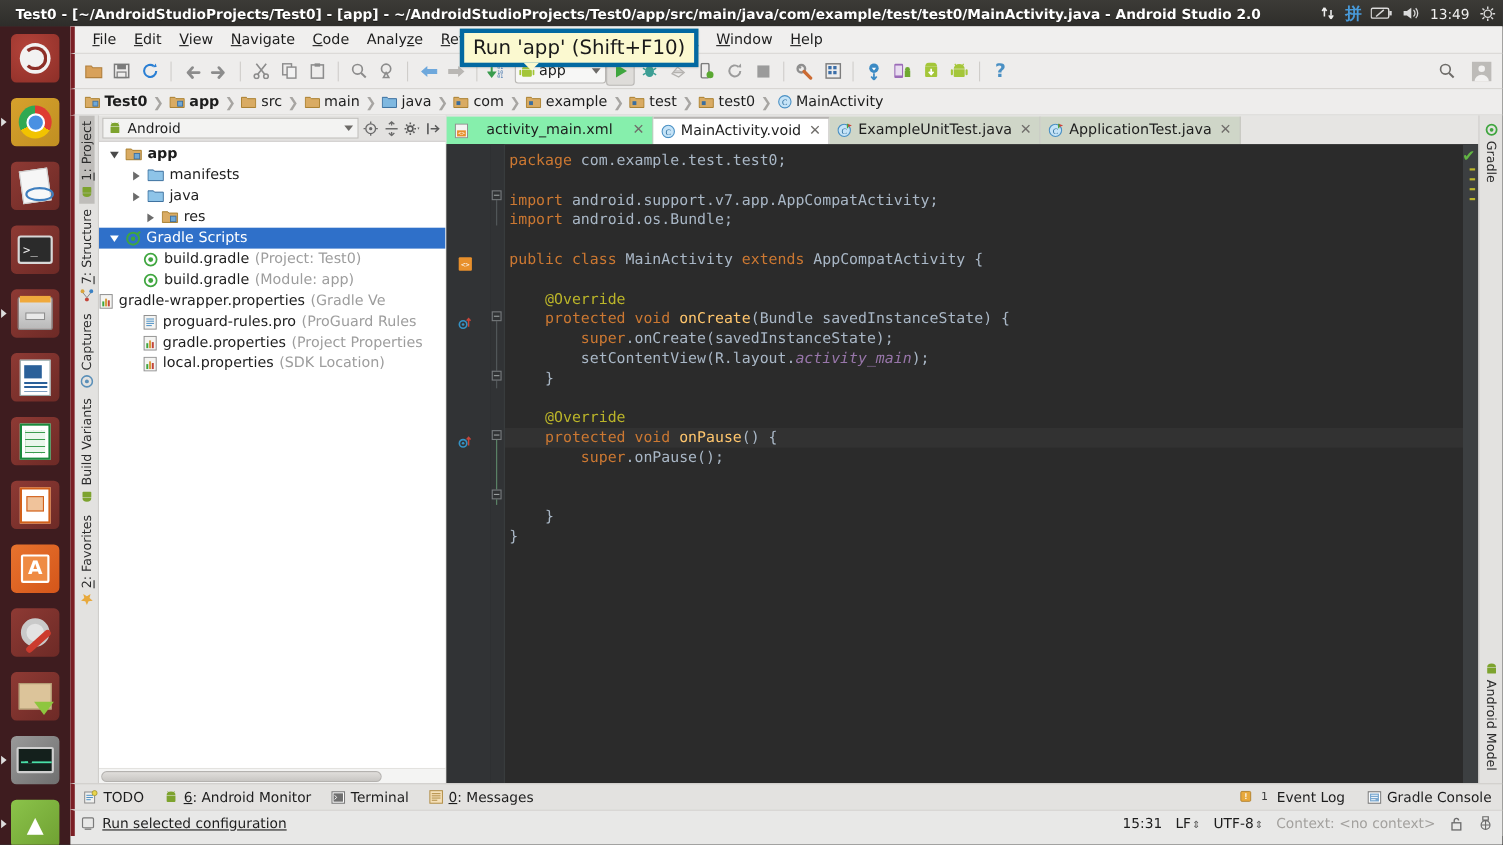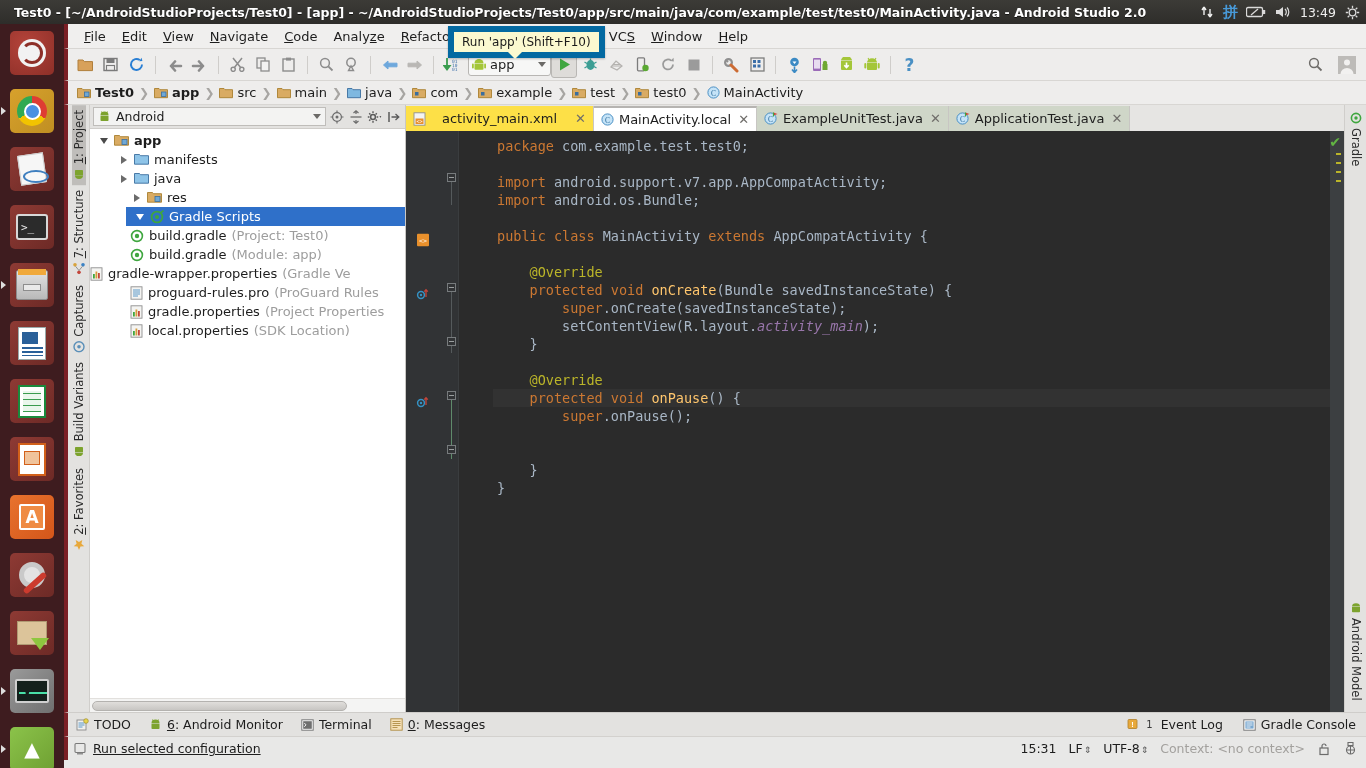--- a/index.html
+++ b/index.html
@@ -115,23 +115,23 @@
     position: relative; height: 25px; background: #f0efee;
     border-bottom: 1px solid #d8d6d3;
     display: flex; align-items: center; padding-left: 8px;
     border-left: 4px solid #7b1f25;
   }
   .menu-item {
     font-size: 13px; color: #1d1d1d; padding: 2px 8px; white-space: nowrap;
   }
   .menu-item u { text-decoration: underline; }
   .tooltip {
-    position: absolute; left: 380px; top: 2px;
-    background: #fbf9d0; border: 6px solid #0369a1;
-    font-size: 12px; color: #1a1a1a; padding: 3px 8px;
+    position: absolute; left: 350px; top: 2px;
+    background: #fbf9d0; border: 4px solid #0369a1;
+    font-size: 18px; color: #1a1a1a; padding: 3px 8px;
     white-space: nowrap; z-index: 40;
     box-shadow: 0 1px 2px rgba(0,0,0,.25);
   }
   .tooltip::after {
     content:""; position:absolute; left: 54px; bottom: -7px;
     width:0;height:0;border-left:7px solid transparent;border-right:7px solid transparent;
     border-top:7px solid #fbf9d0;
   }
 
   
@@ -200,54 +200,54 @@
     flex: 1; height: 19px; background: #f3f3f2; border: 1px solid #bfbdba;
     display: flex; align-items: center; gap: 5px; padding: 0 4px; font-size: 12.5px; color:#1d1d1d;
   }
   .pp-combo .sp { flex: 1; }
   .pp-ic { width: 17px; height: 19px; display:flex;align-items:center;justify-content:center;}
   .tree { flex: 1; overflow: hidden; padding-top: 2px; background:#fff; position: relative; }
   .tr {
     height: 19px; display: flex; align-items: center; gap: 5px;
     font-size: 13px; color: #1d1d1d; white-space: nowrap; padding-right: 4px;
   }
-  .tr.sel { background: #2f70c9; color: #ffffff; margin-left: 36px; }
+  .tr.sel { background: #2f70c9; color: #ffffff; }
   .tr .dim { color: #9d9d9d; }
   .tw { width: 11px; display:flex;align-items:center;justify-content:center; }
   .tw .arw-r { width:0;height:0;border-top:4px solid transparent;border-bottom:4px solid transparent;border-left:6px solid #6b6b6b;}
   .tw .arw-d { width:0;height:0;border-left:4px solid transparent;border-right:4px solid transparent;border-top:6px solid #4a4a4a;}
   .tr.sel .tw .arw-d { border-top-color:#fff; }
   .pp-scroll { height: 14px; background: #f4f4f3; border-top:1px solid #e2e0dd; padding: 2px 2px; }
   .pp-scroll .thumb { height: 10px; width: 255px; background: linear-gradient(180deg,#e0dedb,#c8c6c3); border:1px solid #b4b2af; border-radius: 5px;}
 
   
   .editor-col { flex: 1; display: flex; flex-direction: column; min-width: 0; }
   .tabbar { height: 26px; background: #e6e5e3; display: flex; align-items: flex-end; }
   .tab {
     height: 25px; display: flex; align-items: center; gap: 5px;
     padding: 0 7px; font-size: 13px; color: #1d1d1d; white-space: nowrap;
     border-right: 1px solid #c8c6c3; background: #cfd6c8;
   }
   .tab.active { background: #ffffff; border-top: 2px solid #b6b4b1; }
-  .tab.plain { background: #fde047; gap: 16px; }
+  .tab.plain { background: #86efac; gap: 16px; }
   .tab .x { color: #6f6d6a; font-size: 13px; margin-left: 2px; }
   .ed-wrap { flex: 1; display: flex; background: #2b2b2b; position: relative; }
   .ed-gutter {
     width: 40px; background: #313335; position: relative; flex: none;
   }
   .ed-fold {
     width: 13px; background: #313335; position: relative; flex: none;
     border-right: 1px solid #3a3d3f;
   }
   .ed-code {
     flex: 1; position: relative; overflow: hidden;
     font-family: "DejaVu Sans Mono", monospace; font-size: 13.5px;
     line-height: 18px; color: #a9b7c6; padding-top: 6px;
   }
-  .cl { height: 18px; white-space: pre; padding-left: 4px; margin-left: 34px; }
+  .cl { height: 18px; white-space: pre; padding-left: 4px; }
   .cl.hl { background: #323232; }
   .kw { color: #cc7832; }
   .id { color: #a9b7c6; }
   .mth { color: #ffc66d; }
   .ann { color: #bbb529; }
   .fld { color: #9876aa; font-style: italic; }
   .pun { color: #a9b7c6; }
   .ed-scroll {
     width: 14px; background: #3c3f41; flex: none; position: relative;
   }
@@ -962,21 +962,21 @@
             <span>activity_main.xml</span>
             <span class="x">✕</span>
           </div>
           <div class="tab active">
             <span>
                 <svg width="13" height="13" viewBox="0 0 13 13">
                   <circle cx="6.5" cy="6.5" r="5.6" fill="#c5e3f7" stroke="#4a90c4" stroke-width="1"></circle>
                   <text x="6.5" y="9.6" font-size="7.5" fill="#2a6a99" text-anchor="middle" font-family="serif">C</text>
                 </svg>
               </span>
-            <span>MainActivity.local</span>
+            <span>MainActivity.void</span>
             <span class="x">✕</span>
           </div>
           <div class="tab">
             <span>
                 <svg width="14" height="13" viewBox="0 0 14 13">
                   <circle cx="6.5" cy="6.5" r="5.6" fill="#c5e3f7" stroke="#4a90c4" stroke-width="1"></circle>
                   <text x="6.5" y="9.6" font-size="7.5" fill="#2a6a99" text-anchor="middle" font-family="serif">C</text>
                   <path d="M9.5 0.5 L13.5 2 L9.5 3.6 z" fill="#d0453a"></path>
                   <path d="M9.5 0.5 v4" stroke="#3fa63f" stroke-width="1.2"></path>
                 </svg>

